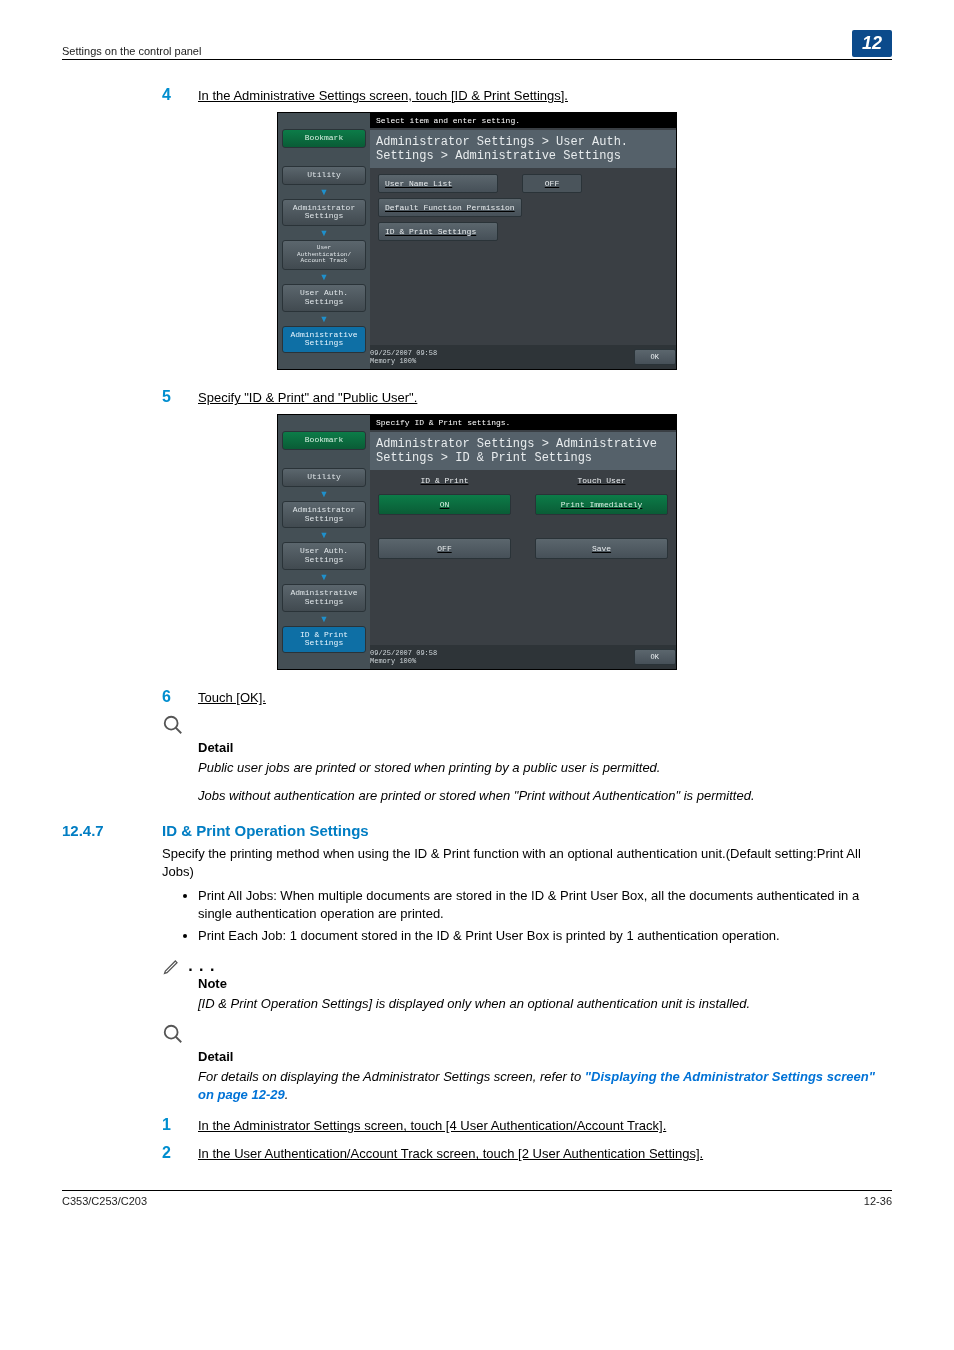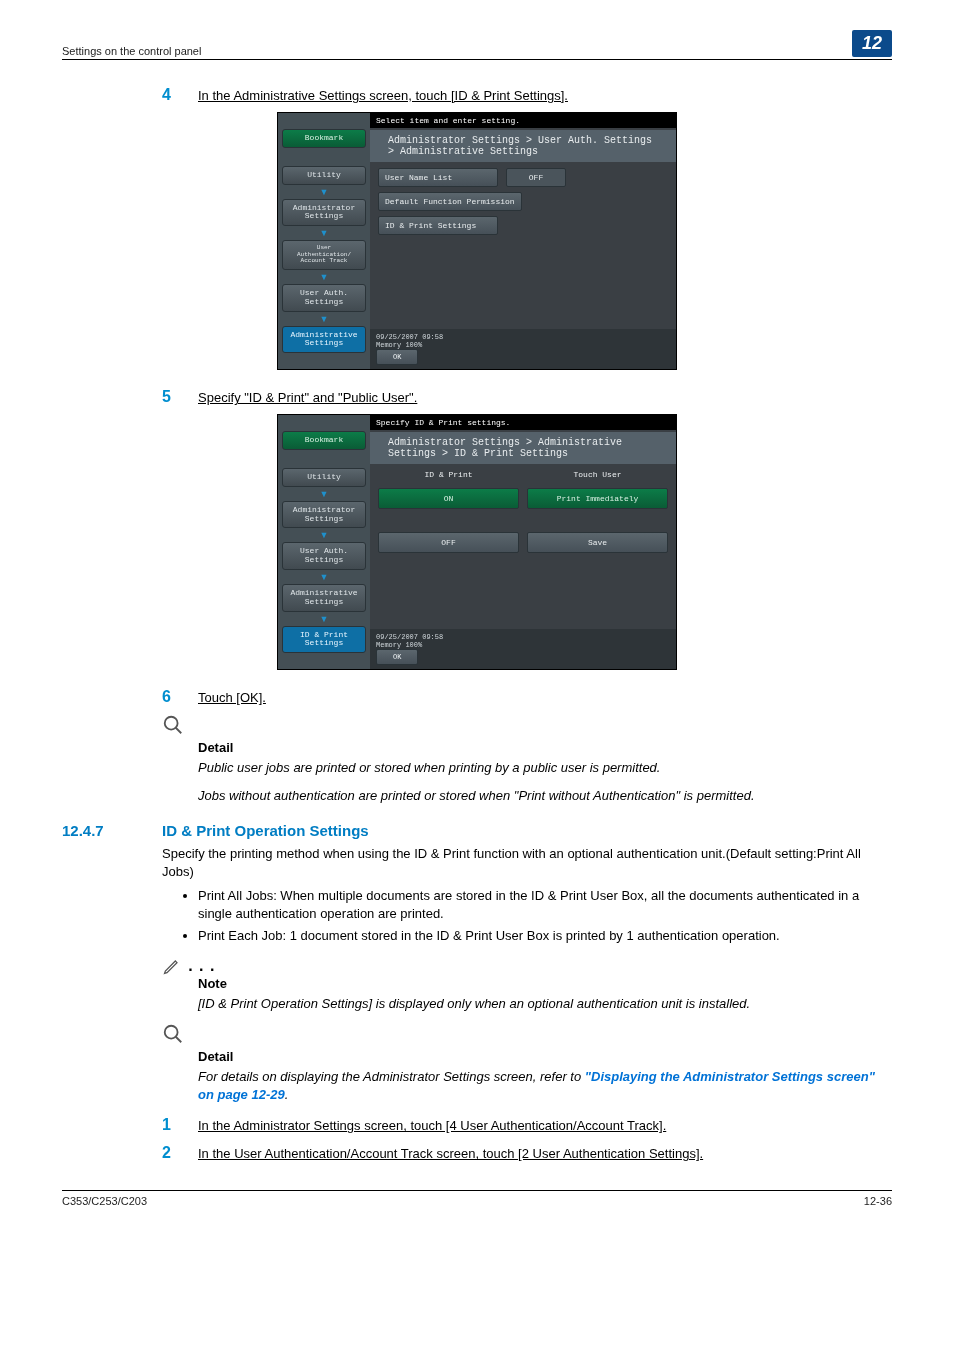--- a/index.html
+++ b/index.html
@@ -113,29 +113,29 @@
     background: #000;
     color: #fff;
     font-family: "Courier New", monospace;
     font-size: 8px;
     padding: 3px 6px;
   }
   .pr-crumb {
     background: #55616a;
     color: #e8ecee;
     font-family: "Courier New", monospace;
-    font-size: 10px;
-    padding: 5px 18px;
+    font-size: 12px;
+    padding: 5px 6px;
     border-top: 2px solid #3a3f44;
   }
   .pr-body {
     flex: 1;
     padding: 6px 8px 4px 8px;
   }
-  .pr-row { display: flex; gap: 8px; margin-bottom: 5px; }
+  .pr-row { display: flex; gap: 24px; margin-bottom: 5px; text-decoration: underline; }
   .pr-col { flex:1; }
   .pr-header-label {
     font-family:"Courier New",monospace;
     font-size:8px;
     color:#eceff1;
     text-align:center;
     padding-bottom:4px;
   }
   .pr-tile {
     font-family: "Courier New", monospace;
@@ -154,27 +154,26 @@
     color: #d9f2e3;
   }
   .pr-tile.val {
     min-width: 60px;
     text-align:center;
     background: #4a545b;
   }
   .pr-foot {
     display:flex;
     justify-content: space-between;
-    align-items:flex-start;
+    align-items:flex-end;
     background:#2e3438;
-    padding: 4px 6px;
+    padding: 4px 0;
     font-family:"Courier New",monospace;
     font-size:7px;
     color:#cfd6da;
-    flex-direction:column;
   }
   .pr-ok {
     background: linear-gradient(#5b666d, #465058);
     border:1px solid #2a3338;
     border-radius:2px;
     padding: 3px 16px;
     color:#eef2f4;
   }
 
   .note-block { margin-left: 100px; margin-top: 4px; margin-bottom: 10px; }

